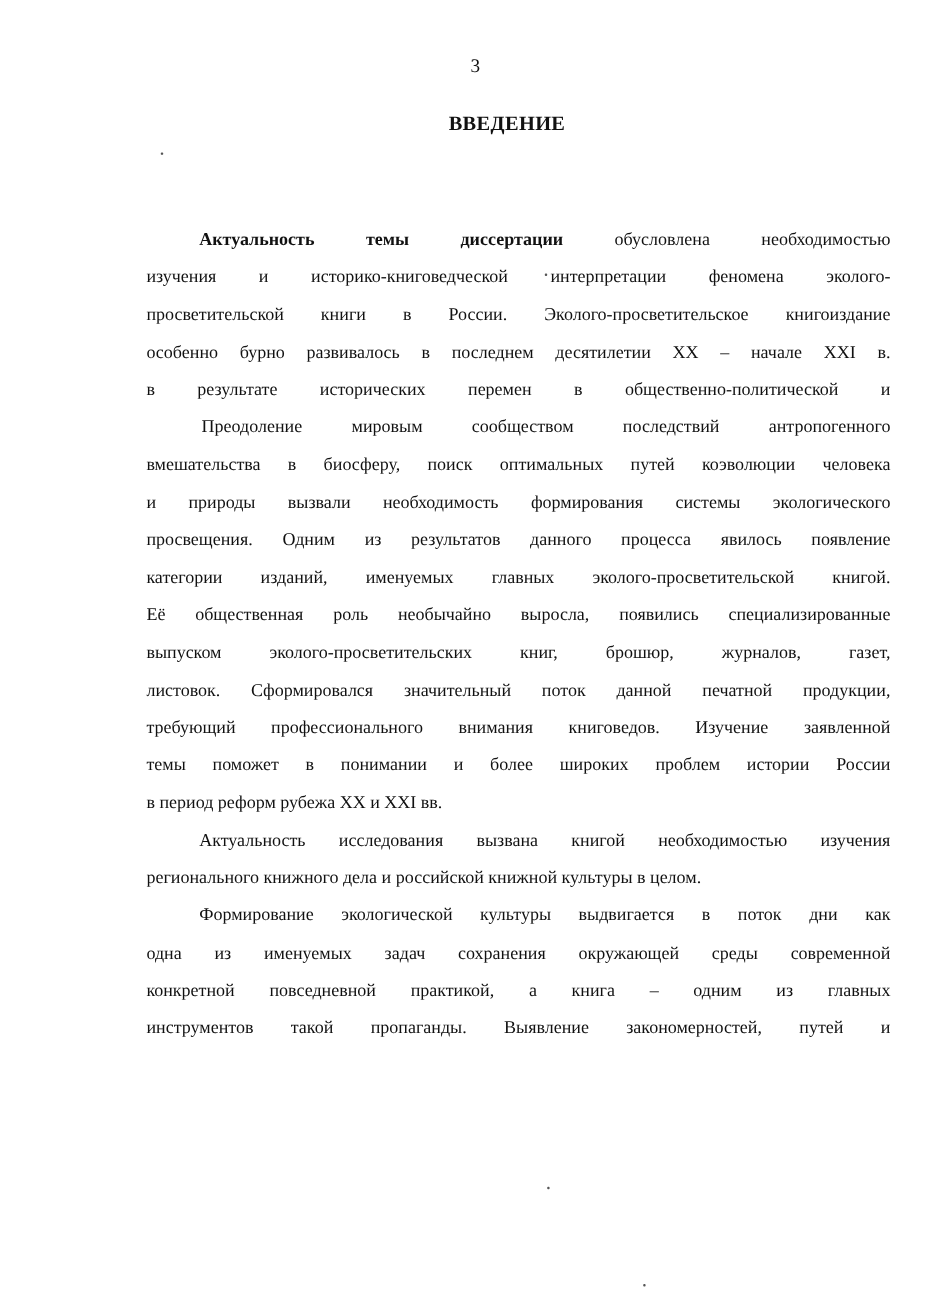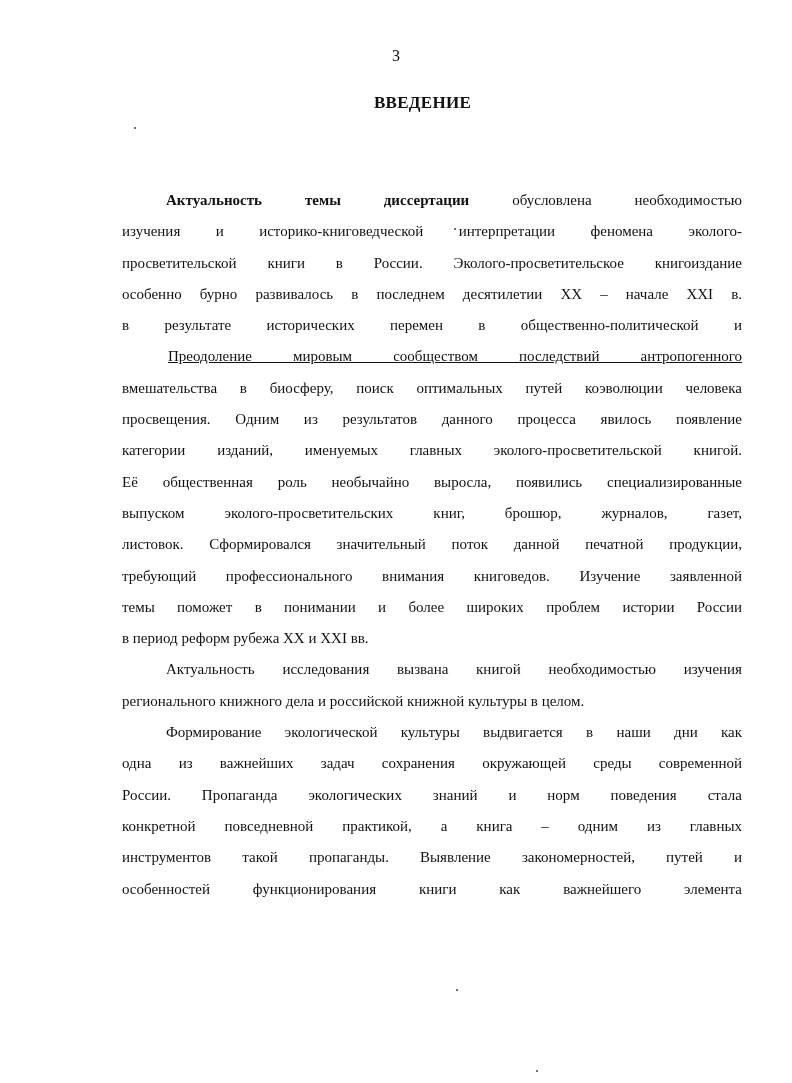--- a/index.html
+++ b/index.html
@@ -61,21 +61,21 @@
       text-align: justify;
       text-align-last: justify;
       white-space: nowrap;
     }
     .para .line.last {
       text-align-last: left;
     }
     .para .line.first {
       text-indent: 44px;
     }
-    .para .line.indent-wide { text-indent: 46px; text-decoration: underline; }
+    .para .line.indent-wide { text-indent: 46px; }
     .para .line:not(.first) { text-indent: 0; }
     .bold { font-weight: bold; }
     .speck {
       position: absolute;
       width: 1.5px;
       height: 1.5px;
       background: #555;
       border-radius: 50%;
     }
   </style>
@@ -92,42 +92,41 @@
       <span class="line first"><span class="bold">Актуальность темы диссертации</span><span> обусловлена необходимостью</span></span>
       <span class="line">изучения и историко-книговедческой интерпретации феномена эколого-</span>
       <span class="line">просветительской книги в России. Эколого-просветительское книгоиздание</span>
       <span class="line">особенно бурно развивалось в последнем десятилетии XX – начале XXI в.</span>
       <span class="line">в результате исторических перемен в общественно-политической и</span>
     </p>
 
     <p class="para" style="text-indent:0">
       <span class="line first indent-wide">Преодоление мировым сообществом последствий антропогенного</span>
       <span class="line">вмешательства в биосферу, поиск оптимальных путей коэволюции человека</span>
+      <span class="line">и природы вызвали необходимость формирования системы экологического</span>
       <span class="line">просвещения. Одним из результатов данного процесса явилось появление</span>
       <span class="line">категории изданий, именуемых главных эколого-просветительской книгой.</span>
       <span class="line">Её общественная роль необычайно выросла, появились специализированные</span>
       <span class="line">выпуском эколого-просветительских книг, брошюр, журналов, газет,</span>
       <span class="line">листовок. Сформировался значительный поток данной печатной продукции,</span>
       <span class="line">требующий профессионального внимания книговедов. Изучение заявленной</span>
       <span class="line">темы поможет в понимании и более широких проблем истории России</span>
       <span class="line last">в период реформ рубежа XX и XXI вв.</span>
     </p>
 
     <p class="para" style="text-indent:0">
       <span class="line first">Актуальность исследования вызвана книгой необходимостью изучения</span>
       <span class="line last">регионального книжного дела и российской книжной культуры в целом.</span>
     </p>
 
     <p class="para" style="text-indent:0">
-      <span class="line first">Формирование экологической культуры выдвигается в наши дни как</span>
-      <span class="line">одна из важнейших задач сохранения окружающей среды современной</span>
-      <span class="line">России. Пропаганда экологических знаний и норм поведения стала</span>
+      <span class="line first">Формирование экологической культуры выдвигается в поток дни как</span>
+      <span class="line">одна из именуемых задач сохранения окружающей среды современной</span>
       <span class="line">конкретной повседневной практикой, а книга – одним из главных</span>
       <span class="line">инструментов такой пропаганды. Выявление закономерностей, путей и</span>
-      <span class="line">особенностей функционирования книги как важнейшего элемента</span>
     </p>
   </div>
 
   <span class="speck" style="left:134px;top:127px;"></span>
   <span class="speck" style="left:454px;top:228px;"></span>
   <span class="speck" style="left:456px;top:989px;"></span>
   <span class="speck" style="left:536px;top:1070px;"></span>
 </div>
 
 </body></html>

